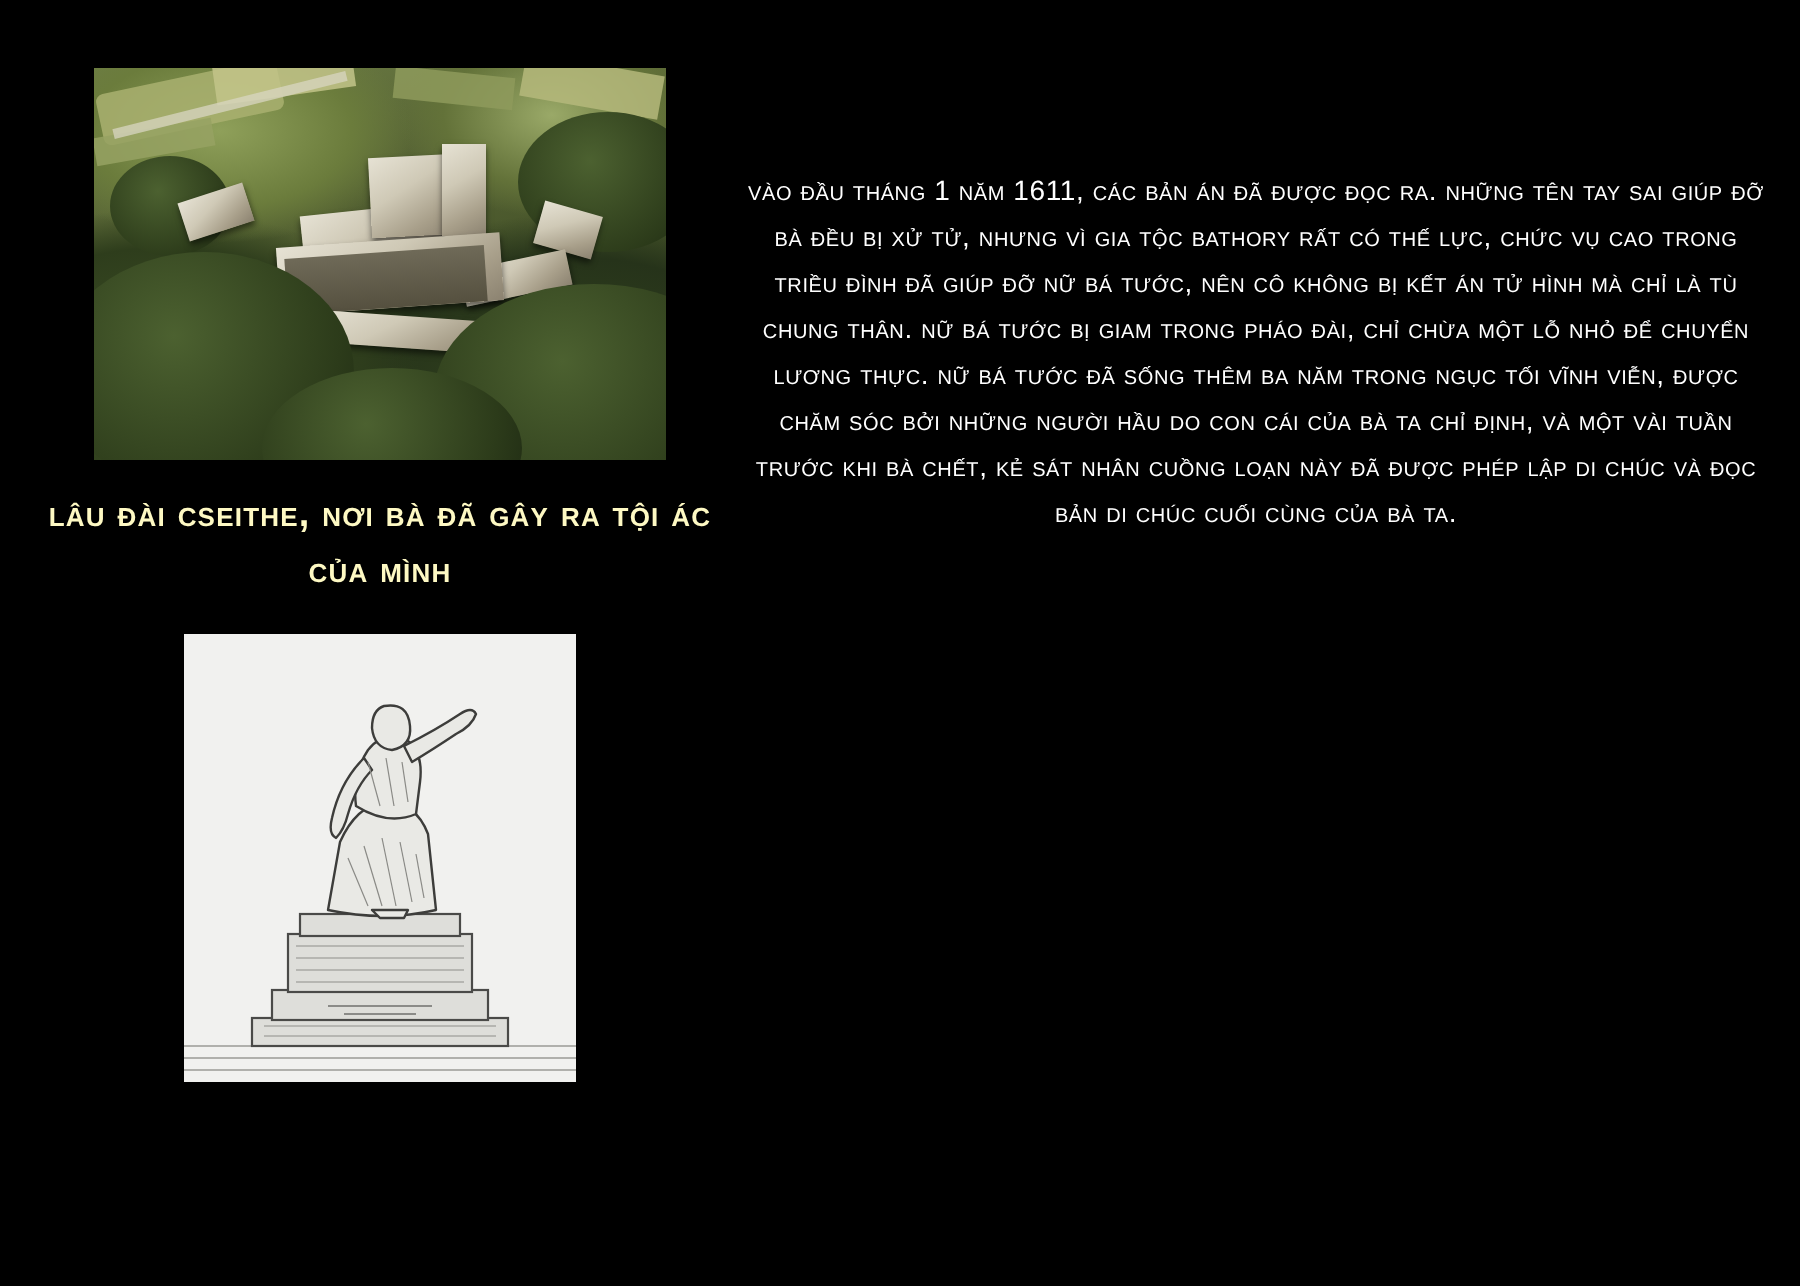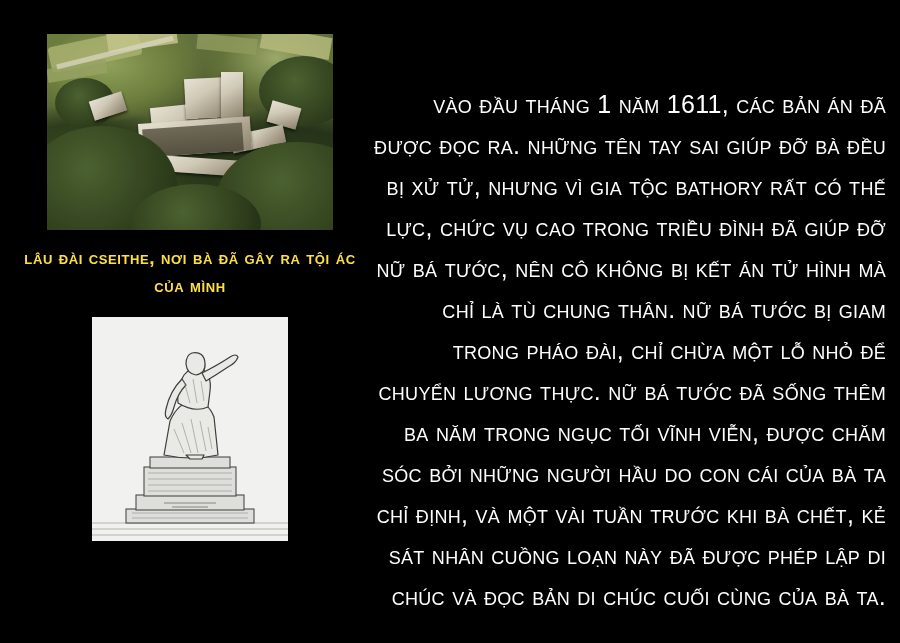--- a/index.html
+++ b/index.html
@@ -99,21 +99,21 @@
   .r-out2   { left: 222px; top: 70px;  width: 30px;  height: 22px; transform: rotate(16deg); }
   .r-court  {
     left: 96px; top: 92px; width: 100px; height: 28px;
     background: linear-gradient(180deg, #6f6a58 0%, #55503f 100%);
     transform: rotate(-4deg);
     box-shadow: none;
   }
 
   .caption {
     margin-top: 12px;
-    color: #fde047;
+    color: #fef9c3;
     font-size: 19px;
     font-weight: bold;
     letter-spacing: .6px;
     text-align: center;
     line-height: 1.45;
     font-variant: small-caps;
     text-transform: lowercase;
   }
   .caption.first { margin-top: 14px; }
 
@@ -126,23 +126,23 @@
     overflow: hidden;
   }
 
   
   #body-text {
     position: absolute;
     left: 370px;
     top: 84px;
     width: 516px;
     color: #ffffff;
-    font-size: 25px;
+    font-size: 14px;
     line-height: 1.64;
-    text-align: right;
+    text-align: center;
     letter-spacing: .3px;
     font-variant: small-caps;
     text-transform: lowercase;
     font-weight: 500;
   }
 </style>
 </head>
 <body>
 
 <div id="page">

